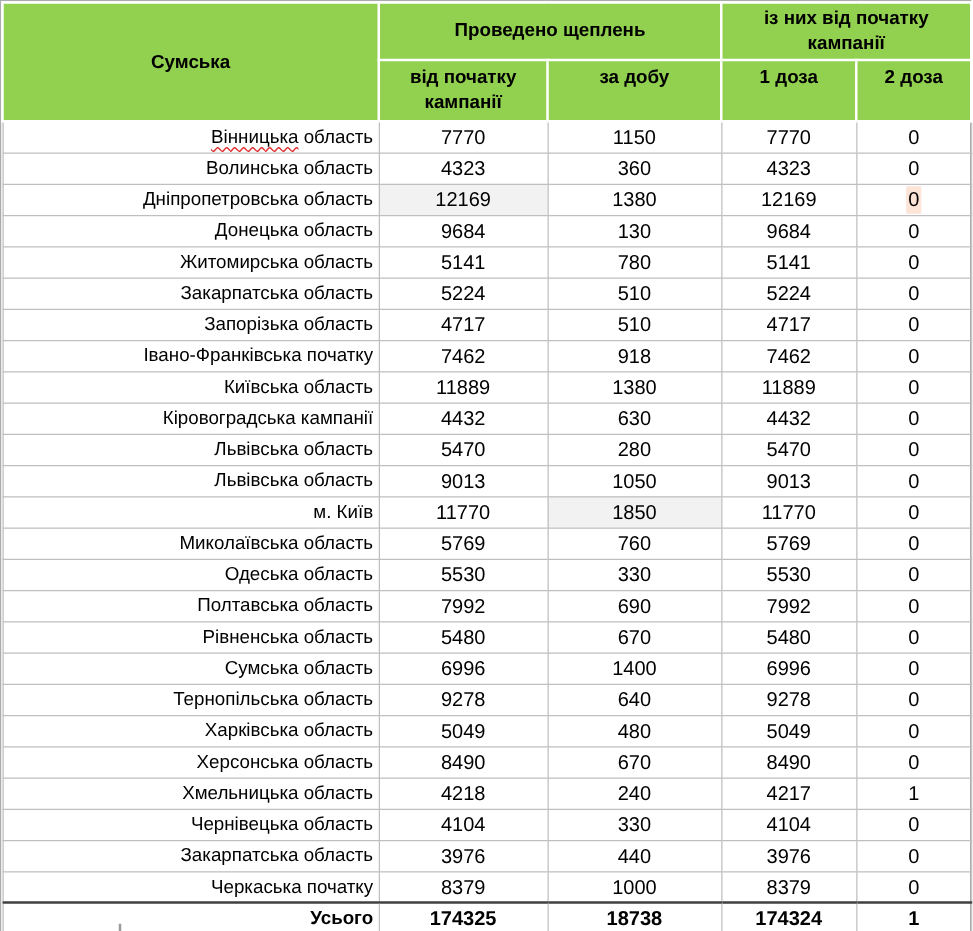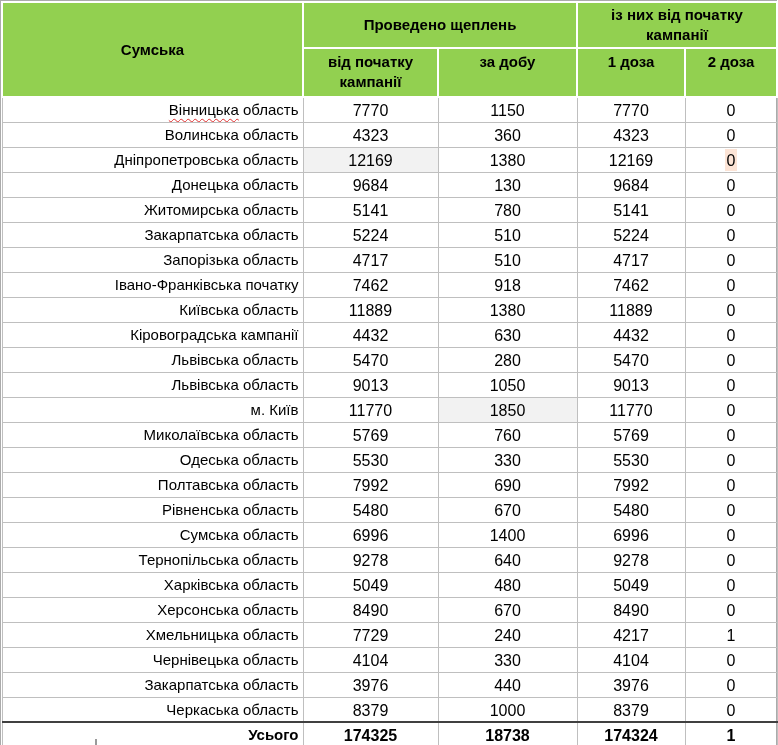--- a/index.html
+++ b/index.html
@@ -256,41 +256,41 @@
         </tr>
         <tr>
           <td class="region">Херсонська область</td>
           <td class="num">8490</td>
           <td class="num">670</td>
           <td class="num">8490</td>
           <td class="num">0</td>
         </tr>
         <tr>
           <td class="region">Хмельницька область</td>
-          <td class="num">7729</td>
+          <td class="num">4218</td>
           <td class="num">240</td>
           <td class="num">4217</td>
           <td class="num">1</td>
         </tr>
         <tr>
           <td class="region">Чернівецька область</td>
           <td class="num">4104</td>
           <td class="num">330</td>
           <td class="num">4104</td>
           <td class="num">0</td>
         </tr>
         <tr>
           <td class="region">Закарпатська область</td>
           <td class="num">3976</td>
           <td class="num">440</td>
           <td class="num">3976</td>
           <td class="num">0</td>
         </tr>
         <tr>
-          <td class="region">Черкаська область</td>
+          <td class="region">Черкаська початку</td>
           <td class="num">8379</td>
           <td class="num">1000</td>
           <td class="num">8379</td>
           <td class="num">0</td>
         </tr>
         <tr class="total-row">
           <td class="region">Усього</td>
           <td class="num">174325</td>
           <td class="num">18738</td>
           <td class="num">174324</td>

